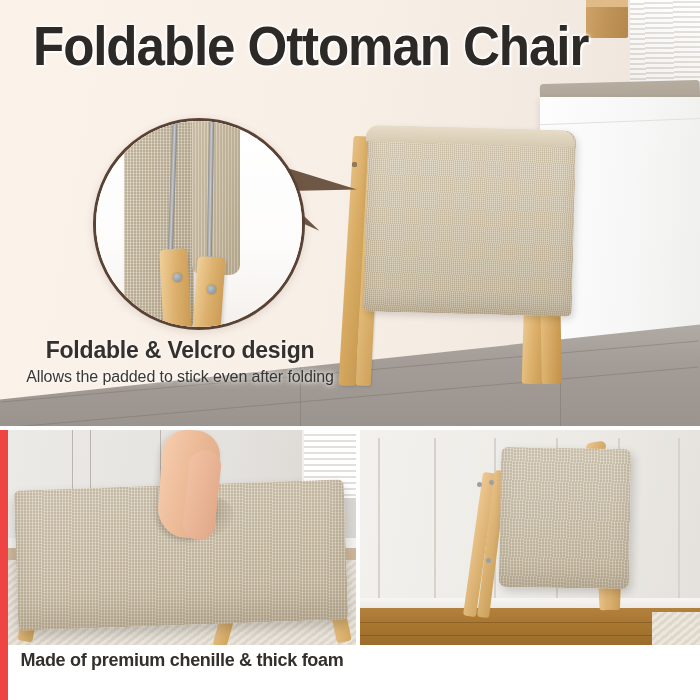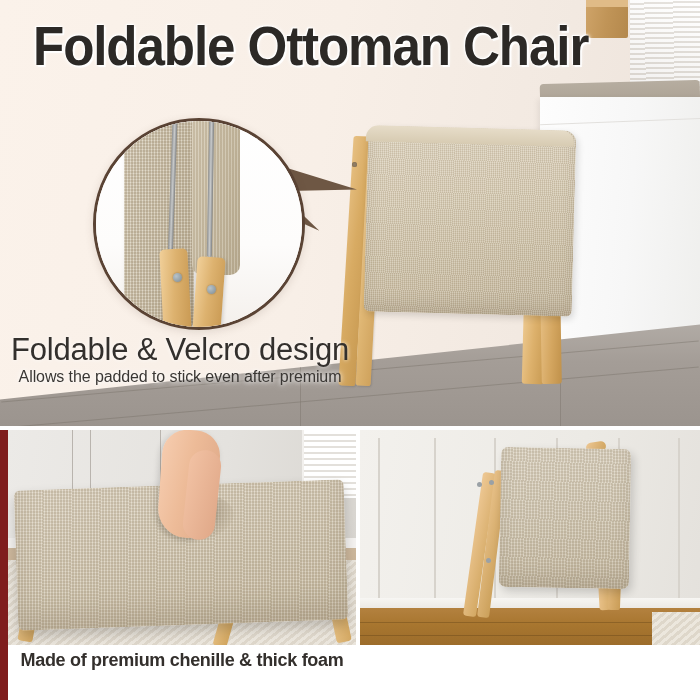--- a/index.html
+++ b/index.html
@@ -2,21 +2,21 @@
 <html><head>
 <meta charset="utf-8">
 <style>
   html,body{margin:0;padding:0;}
   body{
     width:700px;height:700px;overflow:hidden;
     background:#fdf6f0;
     font-family:"Liberation Sans", sans-serif;
     -webkit-font-smoothing:antialiased;
   }
-  .poster{position:relative;width:700px;height:700px;overflow:hidden;background:#7f1d1d;}
+  .poster{position:relative;width:700px;height:700px;overflow:hidden;background:#ef4444;}
 
   
   .top-section{position:absolute;left:0;top:0;width:700px;height:428px;overflow:hidden;background:#fbf2ec;}
 
   
   .room{position:absolute;left:0;top:0;width:700px;height:428px;overflow:hidden;}
   .room-wall{position:absolute;left:0;top:0;width:700px;height:400px;
     background:linear-gradient(100deg,#fbf2ea 0%,#f8efe7 45%,#f2e9e1 75%,#ece2da 100%);}
   .room-floor{position:absolute;left:0;bottom:0;width:700px;height:110px;
     background:linear-gradient(180deg,#b3ada7 0%,#a49d97 40%,#9b948e 100%);
@@ -101,21 +101,21 @@
 
   
   .title{position:absolute;left:33px;top:16px;
     font-family:"Liberation Sans", sans-serif;
     font-size:55px;line-height:60px;font-weight:bold;letter-spacing:-1.2px;
     color:#2c2926;transform:scaleX(.93);transform-origin:left top;
     text-shadow:0 0 3px #fff,0 0 6px #fff,2px 2px 0 rgba(255,255,255,.9),-1px -1px 0 rgba(255,255,255,.9);}
 
   
   .cap-top{position:absolute;left:0;top:336px;width:360px;text-align:center;}
-  .cap-top .h{font-size:31px;font-weight:normal;color:#33302d;letter-spacing:-.2px;line-height:28px;
+  .cap-top .h{font-size:23px;font-weight:bold;color:#33302d;letter-spacing:-.2px;line-height:28px;
     text-shadow:0 0 4px rgba(255,255,255,.9);}
   .cap-top .s{font-size:16px;color:#3a3734;letter-spacing:-.1px;line-height:22px;margin-top:2px;
     text-shadow:0 0 4px rgba(255,255,255,.95),0 0 8px rgba(255,255,255,.8);}
 
   
   .bottom{position:absolute;left:8px;top:430px;width:700px;height:270px;background:#ffffff;}
   .panel{position:absolute;top:0;width:348px;height:215px;overflow:hidden;background:#efece8;}
   .panel.left{left:0;}
   .panel.right{left:352px;}
 
@@ -243,21 +243,21 @@
       <div class="c-leg" style="left:66px;top:128px;transform:rotate(-3deg);"></div>
       <div class="c-leg" style="left:98px;top:136px;transform:rotate(4deg);"></div>
       <div class="c-leg-screw" style="left:77px;top:152px;"></div>
       <div class="c-leg-screw" style="left:111px;top:164px;"></div>
     </div>
 
     <div class="title">Foldable Ottoman Chair</div>
 
     <div class="cap-top">
       <div class="h">Foldable &amp; Velcro design</div>
-      <div class="s">Allows the padded to stick even after premium</div>
+      <div class="s">Allows the padded to stick even after folding</div>
     </div>
   </div>
 
   <div class="divider-h"></div>
 
   <div class="bottom">
 
     <div class="panel left">
       <div class="bl-wall"></div>
       <div class="bl-door" style="left:64px;"></div>

